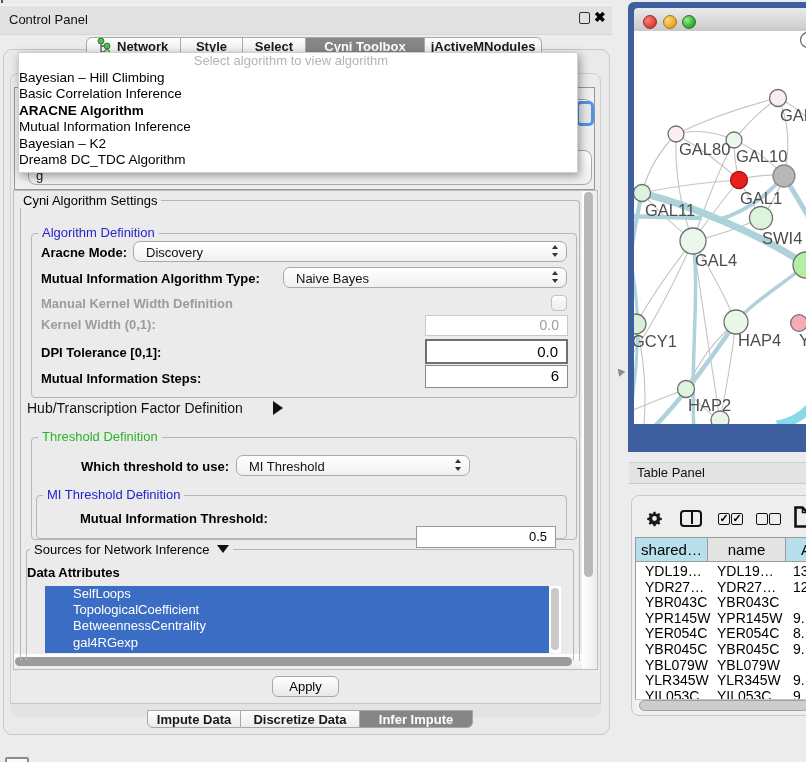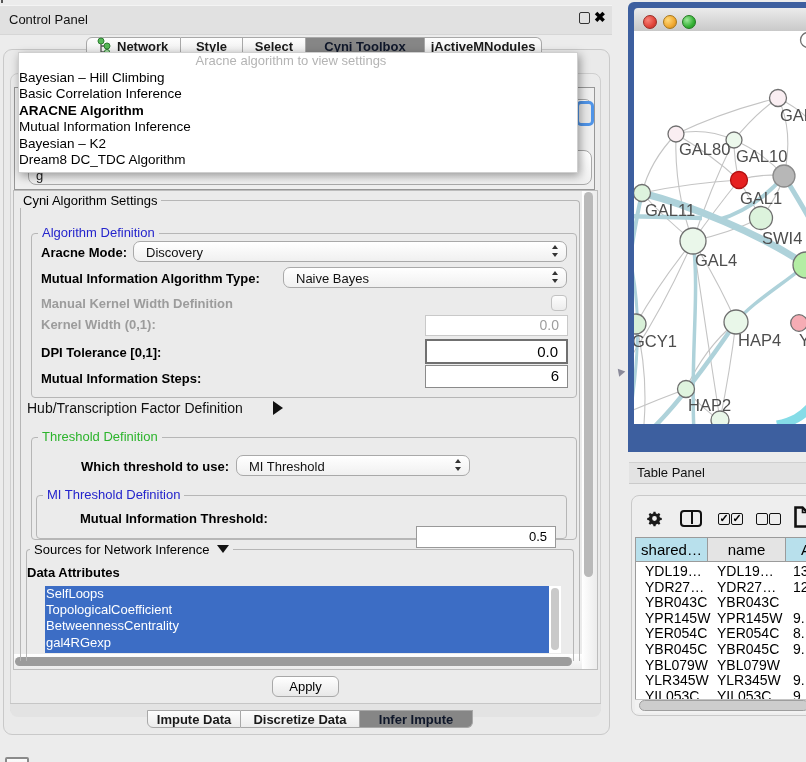--- a/index.html
+++ b/index.html
@@ -8,21 +8,21 @@
   .grp{position:absolute;border:1px solid #b6b6b6;border-radius:4px;}
   .grp>span{position:absolute;top:-9px;left:6px;background:#ebebeb;padding:0 4px;font-size:13px;white-space:nowrap;}
   .combo{position:absolute;border:1px solid #a9a9a9;border-radius:7px;background:linear-gradient(#ffffff,#f0f0f0);font-size:13px;color:#111;box-sizing:border-box;}
   .combo .txt{position:absolute;left:12px;top:50%;transform:translateY(-50%);white-space:nowrap;}
   .spn{position:absolute;right:7px;width:7px;}
   .spn .up{position:absolute;width:0;height:0;border-left:3.5px solid transparent;border-right:3.5px solid transparent;border-bottom:4.5px solid #333;}
   .spn .dn{position:absolute;top:7.5px;width:0;height:0;border-left:3.5px solid transparent;border-right:3.5px solid transparent;border-top:4.5px solid #333;}
   .lbl{position:absolute;font-size:13px;font-weight:bold;color:#000;white-space:nowrap;}
   .fld{position:absolute;background:#fff;box-sizing:border-box;font-size:13px;text-align:right;padding-right:8px;line-height:1;}
   .tab{position:absolute;box-sizing:border-box;border:1px solid #a8a8a8;background:linear-gradient(#fdfdfd,#ececec);font-size:13px;font-weight:bold;color:#1a1a1a;text-align:center;}
-  .tabsel{background:#868686 !important;color:#0f172a;}
+  .tabsel{background:#868686 !important;color:#ffffff;}
 </style>
 </head>
 <body>
 
 <div class="abs" style="left:1px;top:0;width:2px;height:3px;background:#555;"></div>
 
 <div class="abs" style="left:0px;top:33px;width:612px;height:706px;background:#ececec;"></div>
 
 <div class="abs" style="left:0;top:5px;width:612px;height:28px;background:#e1e1e1;border-top:1px solid #f4f4f4;border-bottom:1px solid #d6d6d6;"></div>
 <div class="abs" style="left:9px;top:12px;font-size:13px;color:#111;">Control Panel</div>
@@ -108,32 +108,32 @@
     <span style="color:#2424cc;">MI Threshold Definition</span>
   </div>
 <div class="lbl" style="left:58px;top:511px;padding-left:22px;">Mutual Information Threshold:</div>
 <div class="fld" style="left:416px;top:526px;width:140px;height:22px;border:1px solid #999;color:#000;line-height:20px;">0.5</div>
 
 <div class="abs" style="left:26px;top:549px;width:546px;height:111px;border:1px solid #b6b6b6;border-bottom:none;border-radius:4px 4px 0 0;"></div>
 <div class="abs" style="left:30px;top:542px;background:#ebebeb;padding:0 4px;font-size:13px;">Sources for Network Inference&nbsp; <span style="display:inline-block;width:0;height:0;border-left:6px solid transparent;border-right:6px solid transparent;border-top:8px solid #111;vertical-align:1px;"></span></div>
 <div class="lbl" style="left:27px;top:565px;">Data Attributes</div>
 
 <div class="abs" style="left:45px;top:586px;width:516px;height:67px;background:#fff;"></div>
-<div class="abs" style="left:45px;top:586px;width:504px;height:67px;background:#3c6dc5;color:#fff;font-size:13px;line-height:16.2px;padding-left:1px;box-sizing:border-box;">SelfLoops<br>TopologicalCoefficient<br>BetweennessCentrality<br>gal4RGexp</div>
+<div class="abs" style="left:45px;top:586px;width:504px;height:67px;background:#3c6dc5;color:#fff;font-size:13px;line-height:16.2px;padding-left:28px;box-sizing:border-box;">SelfLoops<br>TopologicalCoefficient<br>BetweennessCentrality<br>gal4RGexp</div>
 <div class="abs" style="left:551px;top:588px;width:8px;height:62px;background:#c9c9c9;border-radius:4px;"></div>
 
 <div class="abs" style="left:272px;top:676px;width:67px;height:21px;border:1px solid #a8a8a8;border-radius:6px;background:linear-gradient(#ffffff,#e8e8e8);font-size:13px;text-align:center;line-height:20px;box-sizing:border-box;">Apply</div>
 
 <div class="abs" style="left:10px;top:703px;width:591px;height:13px;background:#e3e3e3;border-top:1px solid #c6c6c6;border-radius:0 0 8px 8px;"></div>
 <div class="tab" style="left:147px;top:710px;width:94px;height:18px;line-height:17px;border-radius:0 0 0 6px;">Impute Data</div>
 <div class="tab" style="left:241px;top:710px;width:119px;height:18px;line-height:17px;border-left:none;">Discretize Data</div>
 <div class="tab tabsel" style="left:360px;top:710px;width:113px;height:18px;line-height:17px;border-left:none;border-radius:0 0 6px 0;">Infer Impute</div>
 
 <div class="abs" style="left:18px;top:52px;width:560px;height:121px;background:#fff;border:1px solid #cfcfcf;box-shadow:2px 3px 9px rgba(0,0,0,0.38);box-sizing:border-box;"></div>
-<div class="abs" style="left:18px;top:53px;width:546px;text-align:center;font-size:13px;color:#b4b4b4;">Aracne algorithm to view settings</div>
+<div class="abs" style="left:18px;top:53px;width:546px;text-align:center;font-size:13px;color:#b4b4b4;">Select algorithm to view algorithm</div>
 <div class="abs" style="left:19px;top:70px;font-size:13.5px;color:#000;line-height:16.4px;white-space:nowrap;">Bayesian – Hill Climbing<br>Basic Correlation Inference<br><b>ARACNE Algorithm</b><br>Mutual Information Inference<br>Bayesian – K2<br>Dream8 DC_TDC Algorithm</div>
 
 <div class="abs" style="left:616px;top:368px;width:0;height:0;border-left:4px solid transparent;border-right:4px solid transparent;border-bottom:7px solid #8a8a9a;transform:rotate(-40deg);"></div>
 
 <div class="abs" style="left:5px;top:757px;width:20px;height:12px;border:2px solid #8a8a8a;background:linear-gradient(#fcfcfc,#e8e8e8);border-radius:2px;"></div>
 
 <div class="abs" style="left:628px;top:2px;width:178px;height:450px;background:#3d5f9f;border-radius:6px 0 0 0;"></div>
 <div class="abs" style="left:634px;top:8px;width:172px;height:23px;background:linear-gradient(#ebebeb,#c9c9c9);border-bottom:1px solid #8e8e8e;border-radius:4px 0 0 0;"></div>
 <div class="abs" style="left:643px;top:15px;width:12px;height:12px;border-radius:50%;background:radial-gradient(circle at 4px 4px,#f88379,#e0443a 60%,#b03028);border:0.5px solid #9a2b24;"></div>
 <div class="abs" style="left:663px;top:15px;width:12px;height:12px;border-radius:50%;background:radial-gradient(circle at 4px 4px,#ffd97a,#f0a830 60%,#c08020);border:0.5px solid #a87718;"></div>

